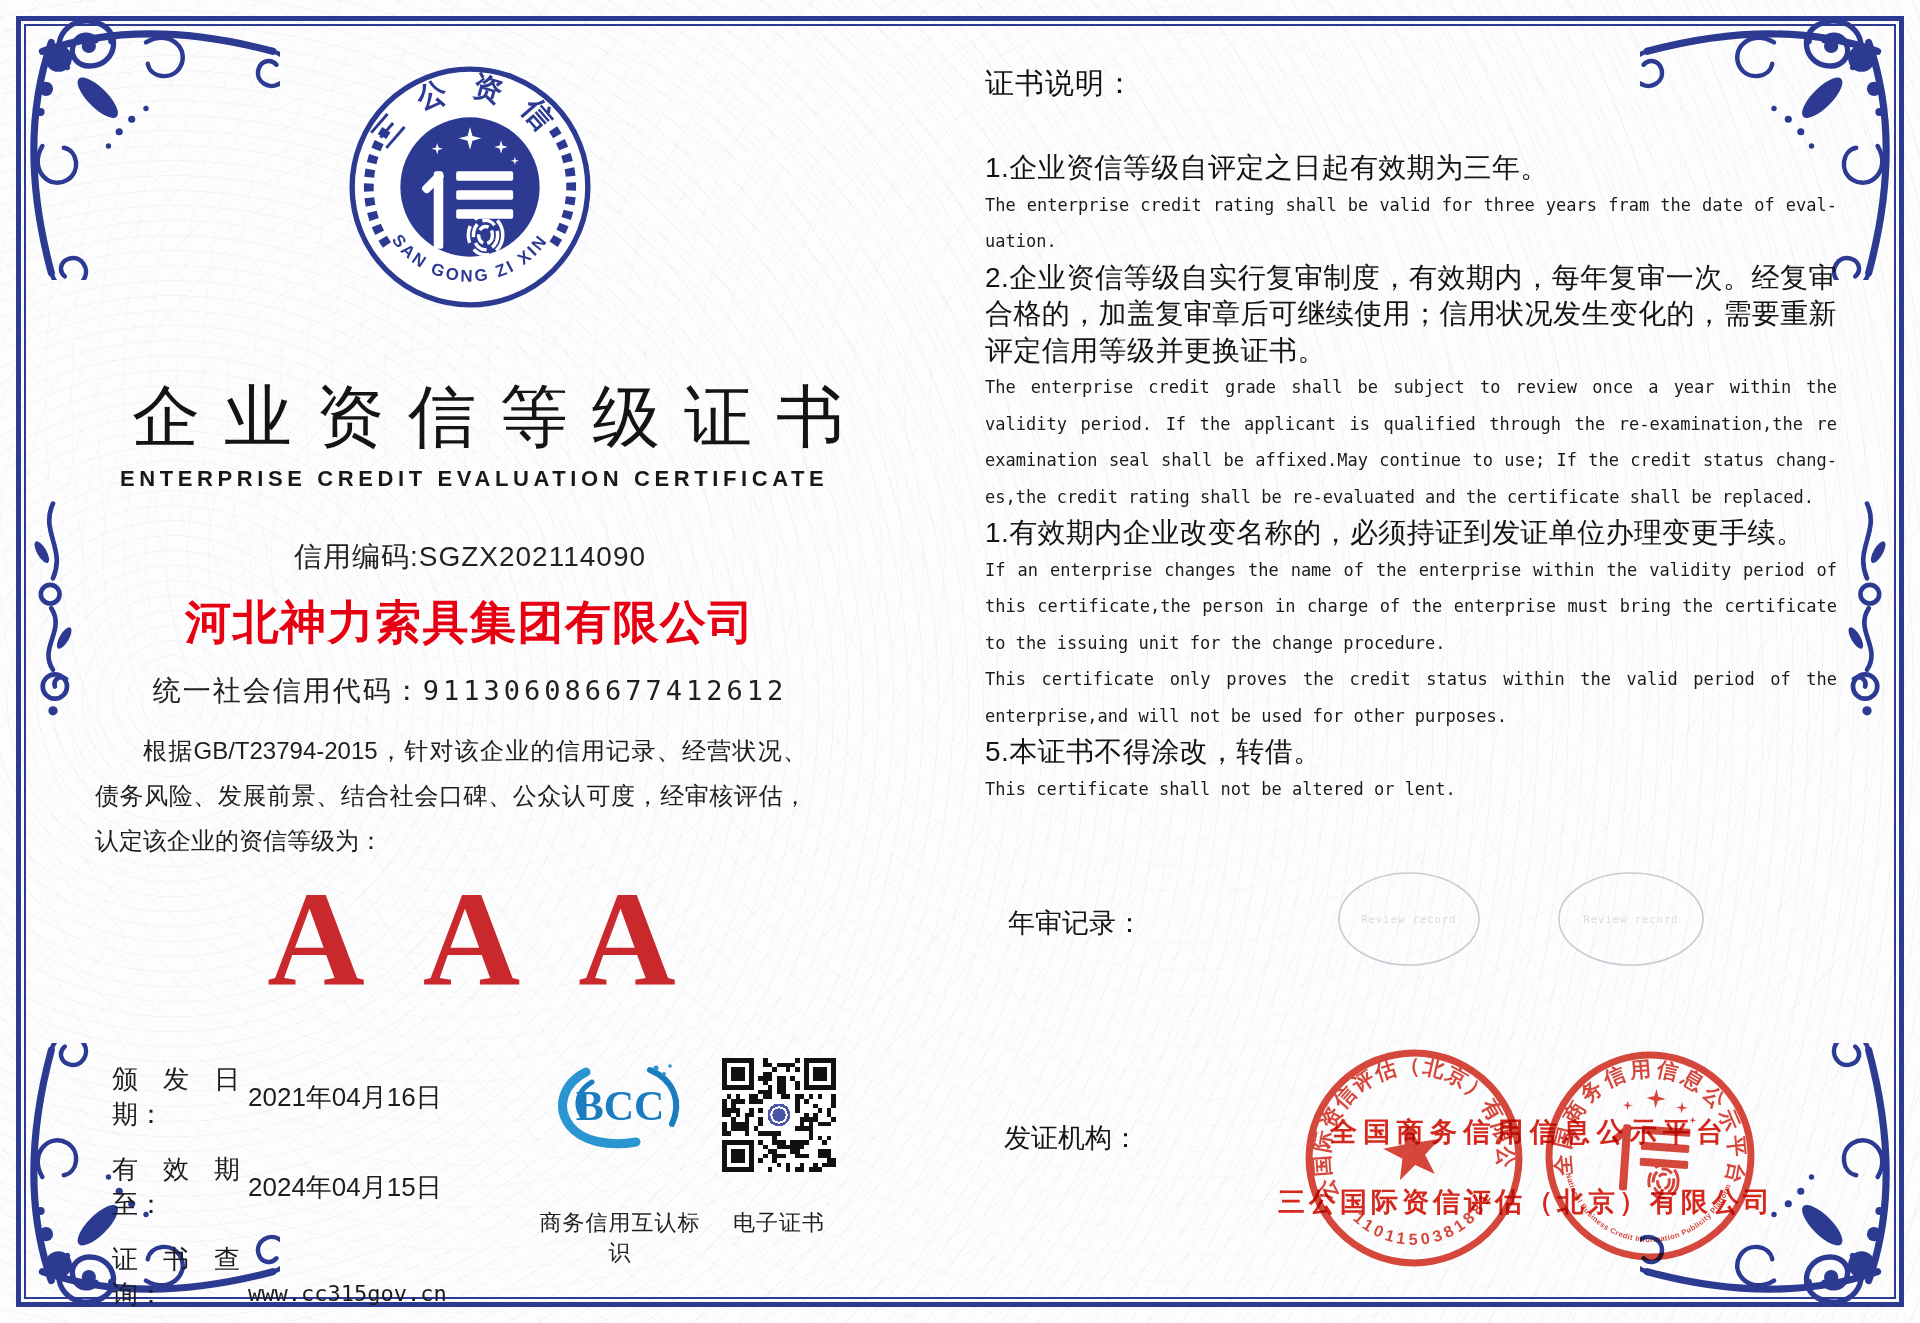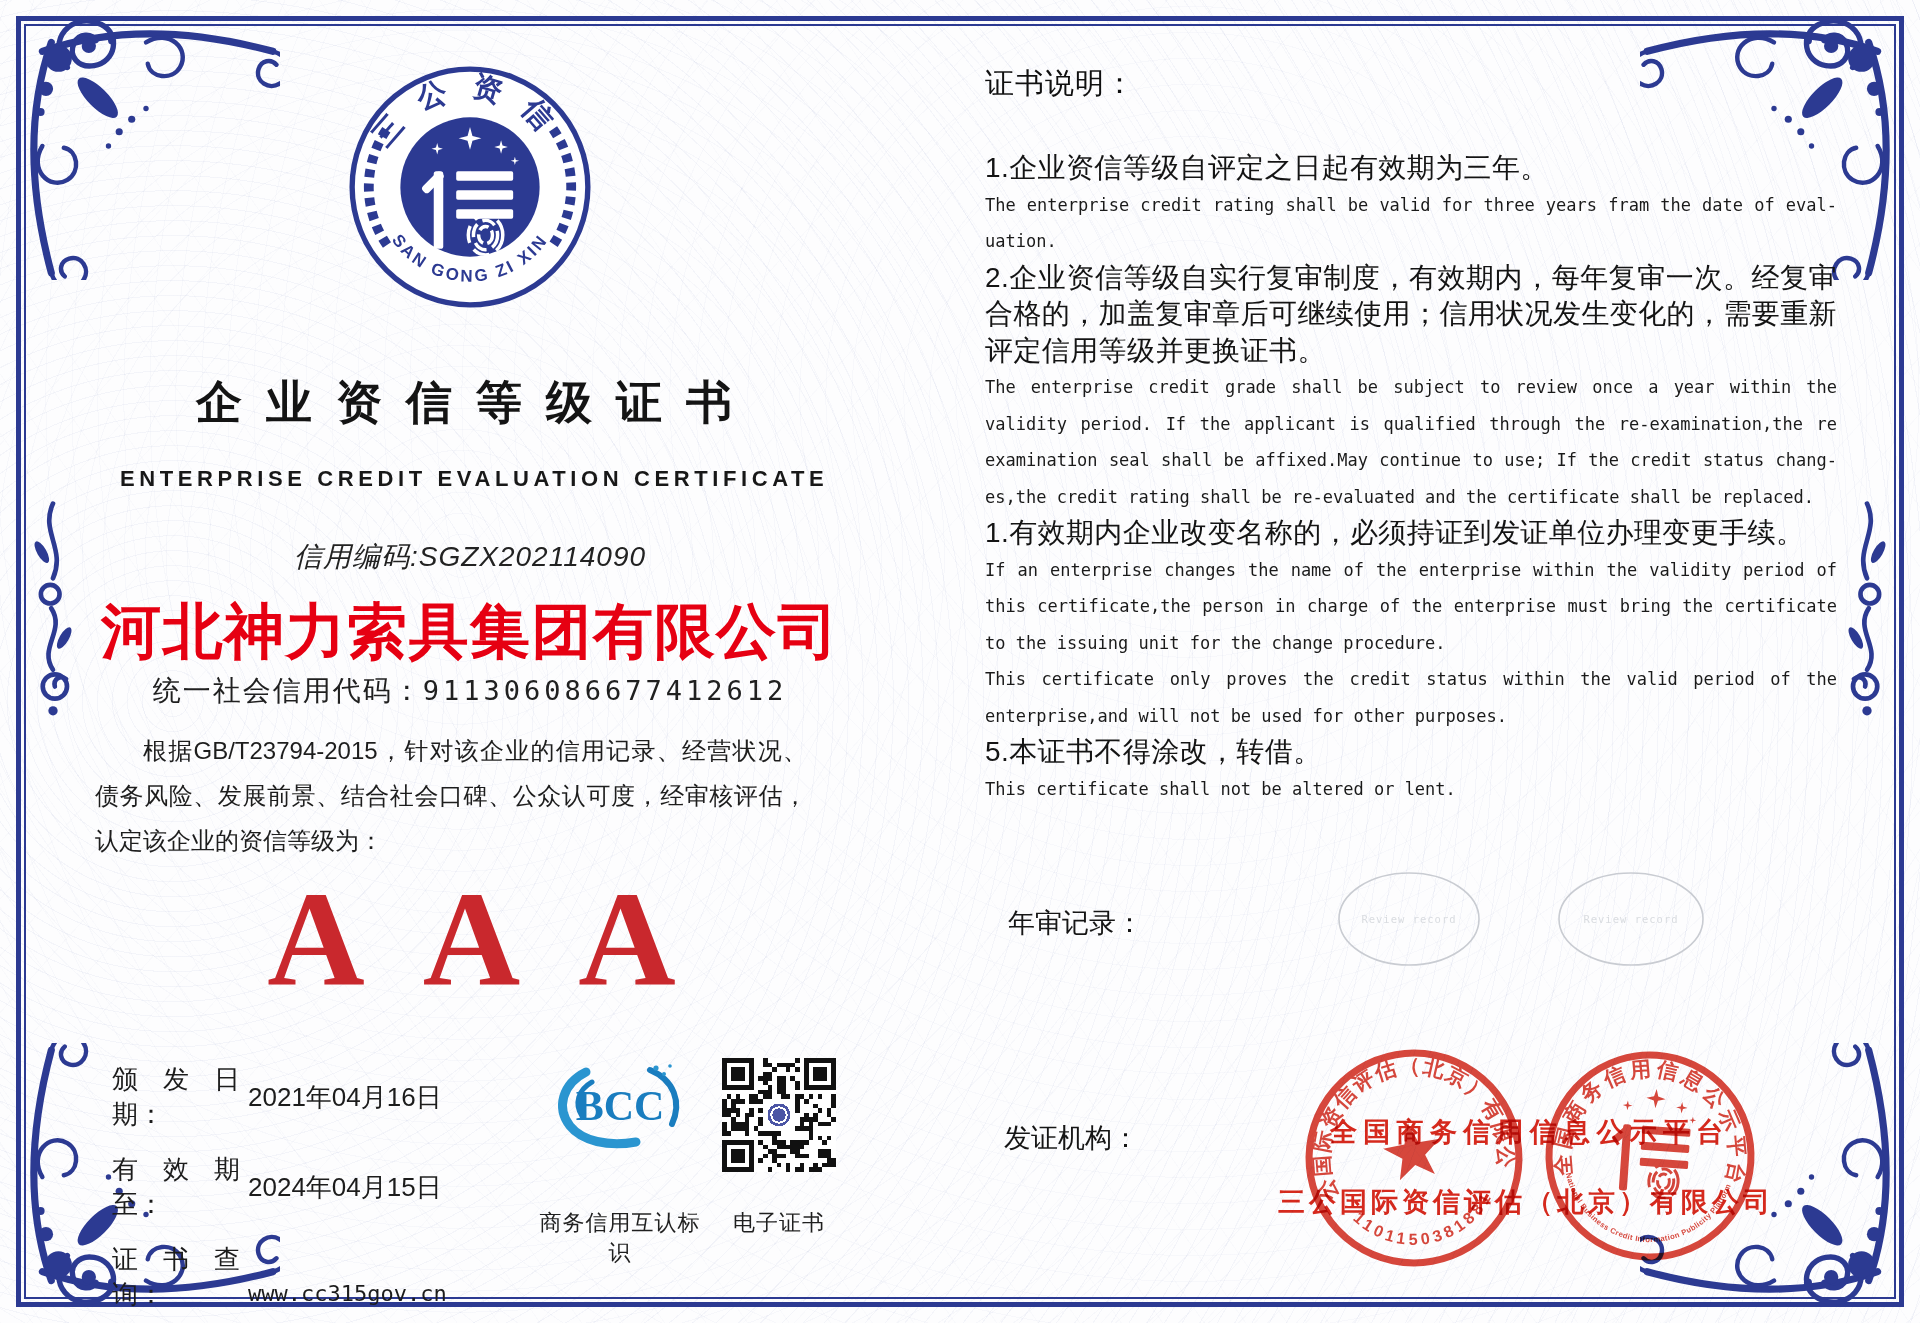--- a/index.html
+++ b/index.html
@@ -21,26 +21,26 @@
   .corner.tr{right:12px;top:12px;transform:scaleX(-1);}
   .corner.bl{left:12px;bottom:12px;transform:scaleY(-1);}
   .corner.br{right:12px;bottom:12px;transform:scale(-1,-1);}
   .edge{position:absolute;width:58px;height:224px;color:#2c3a92;}
   .edge.left{left:24px;top:498px;}
   .edge.right{right:24px;top:498px;transform:scaleX(-1);}
 
   
   .leftcol{position:absolute;left:120px;top:0;width:700px;text-align:center;}
   .logo{position:absolute;left:225px;top:62px;width:250px;height:250px;}
-  .cert-title{position:absolute;left:0;top:372px;width:700px;font-size:46px;font-weight:700;
+  .cert-title{position:absolute;left:0;top:372px;width:700px;font-size:68px;font-weight:400;
     letter-spacing:24px;padding-left:12px;box-sizing:border-box;color:#141414;white-space:nowrap;}
   .cert-sub{position:absolute;left:0;top:466px;width:700px;font-size:22px;font-weight:700;
     letter-spacing:4.6px;color:#181818;white-space:nowrap;}
-  .credit-code{position:absolute;left:0;top:538px;width:700px;font-size:28px;letter-spacing:1px;color:#222;font-style:italic;}
-  .company{position:absolute;left:-30px;top:592px;width:760px;font-size:60px;font-weight:700;
+  .credit-code{position:absolute;left:0;top:538px;width:700px;font-size:28px;letter-spacing:1px;color:#222;}
+  .company{position:absolute;left:-30px;top:592px;width:760px;font-size:46px;font-weight:700;
     color:#e60012;letter-spacing:1.5px;white-space:nowrap;}
   .uscc{position:absolute;left:-30px;top:672px;width:760px;font-size:28px;letter-spacing:2px;color:#202020;}
   .para{position:absolute;left:-25px;top:728px;width:712px;font-size:24px;line-height:45px;
     text-align:justify;text-indent:2em;color:#1d1d1d;}
   .rating{position:absolute;left:16px;top:862px;width:700px;text-align:center;
     font-family:"Liberation Serif",serif;font-weight:700;font-size:135px;color:#c9282d;
     letter-spacing:58px;padding-left:29px;box-sizing:border-box;}
   .meta{position:absolute;left:112px;top:1062px;width:420px;font-size:26px;color:#1c1c1c;}
   .meta .row{display:flex;margin-bottom:20px;align-items:center;}
   .meta .lbl{width:128px;text-align:justify;flex:none;}

